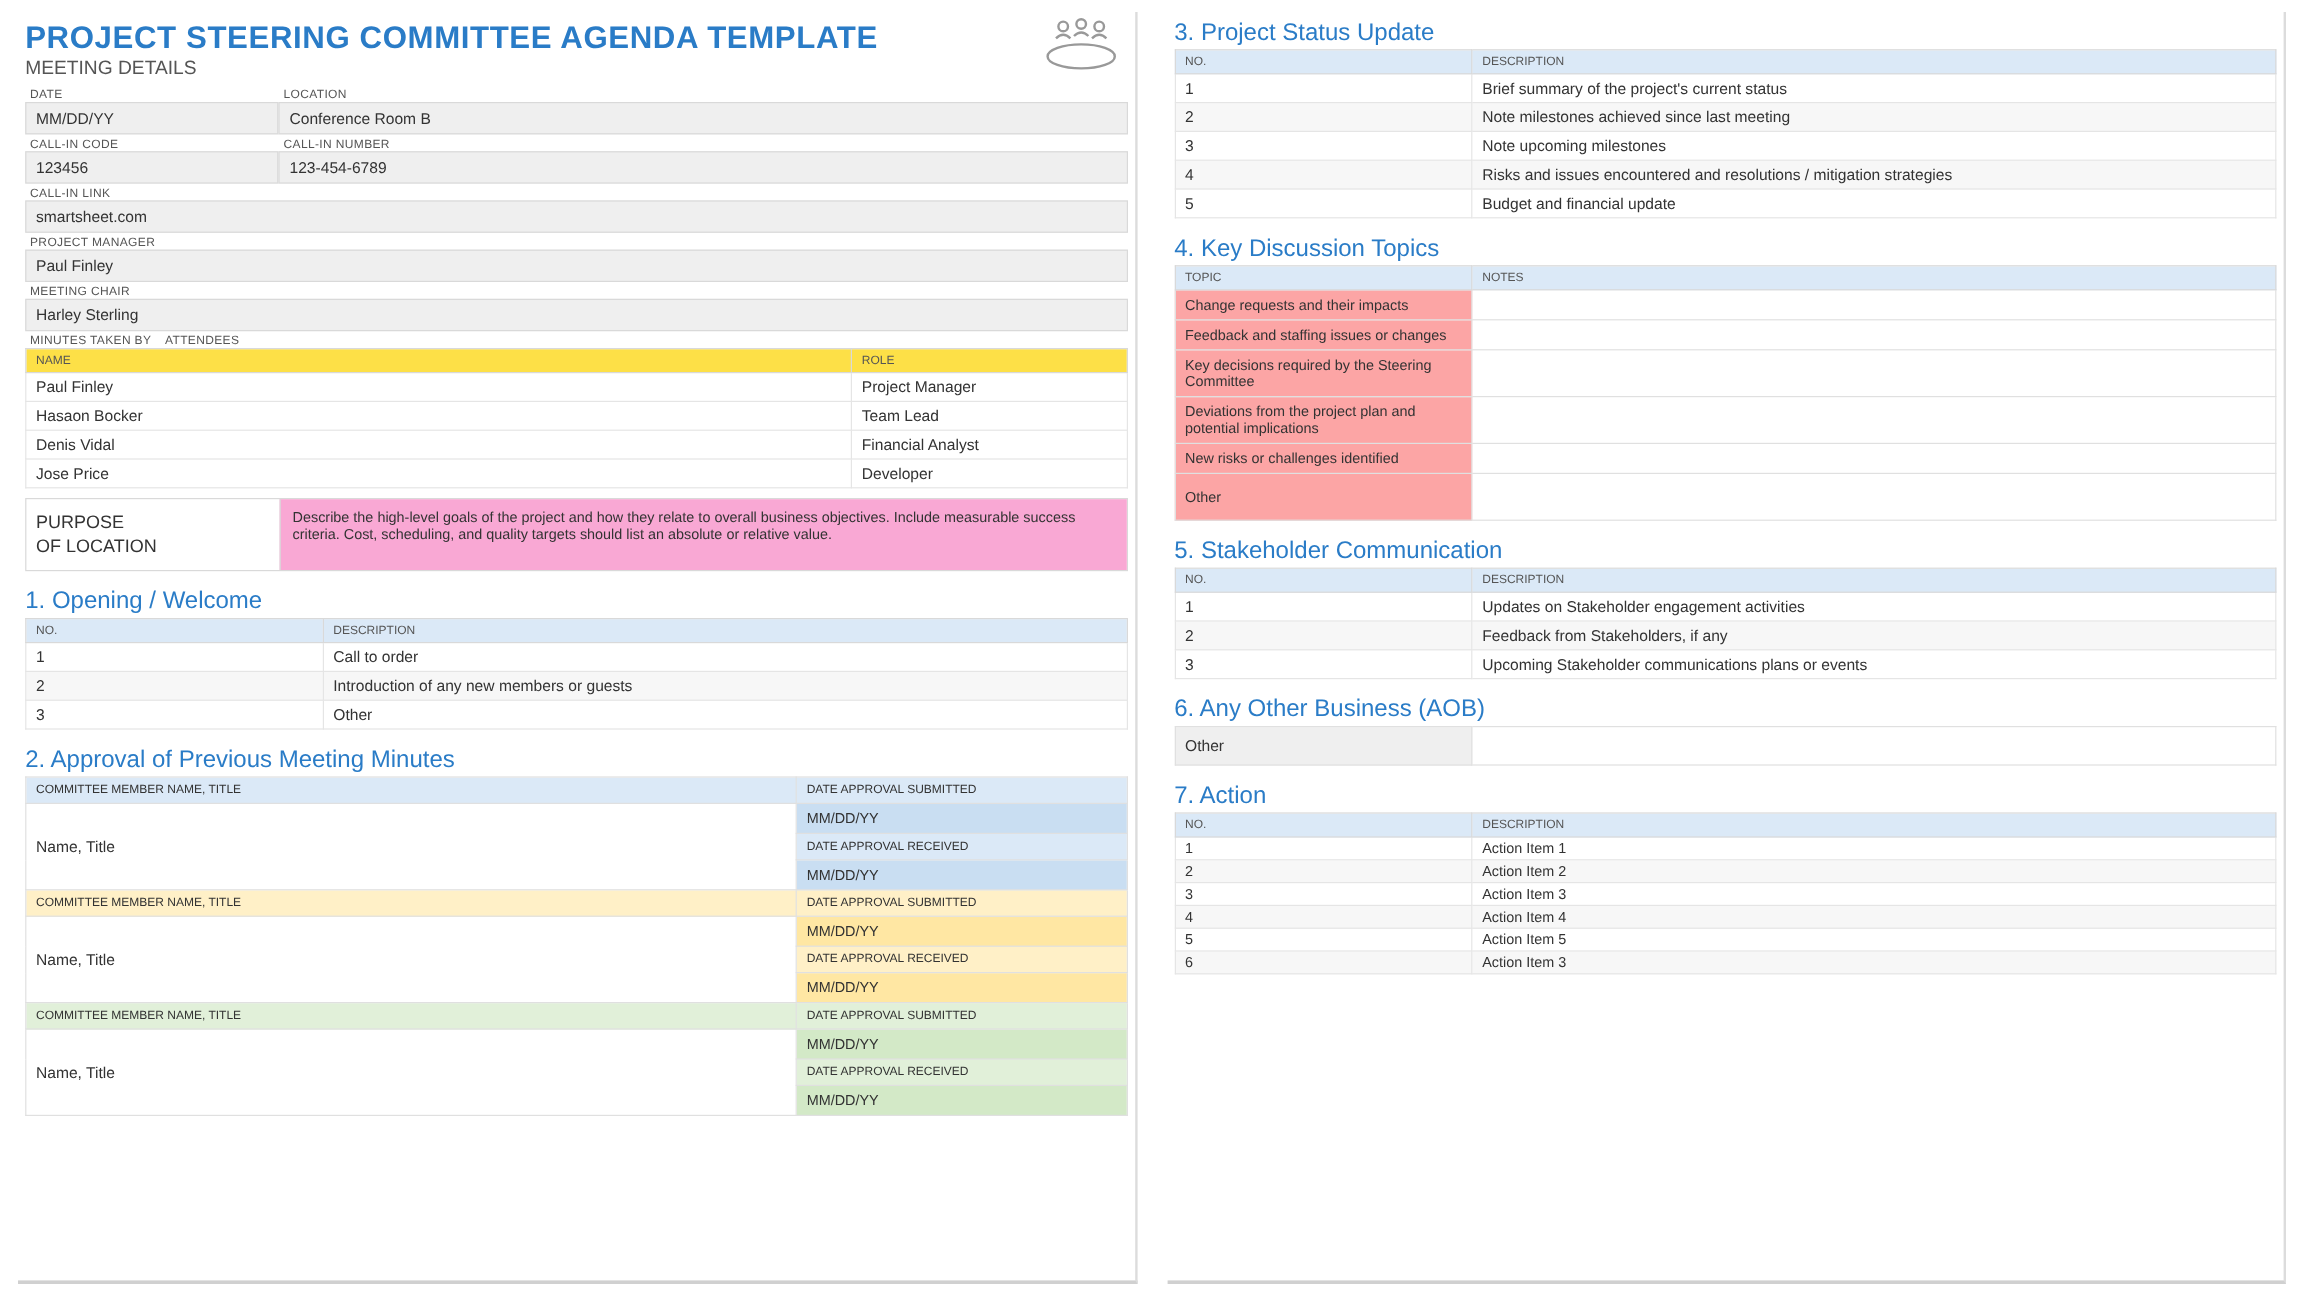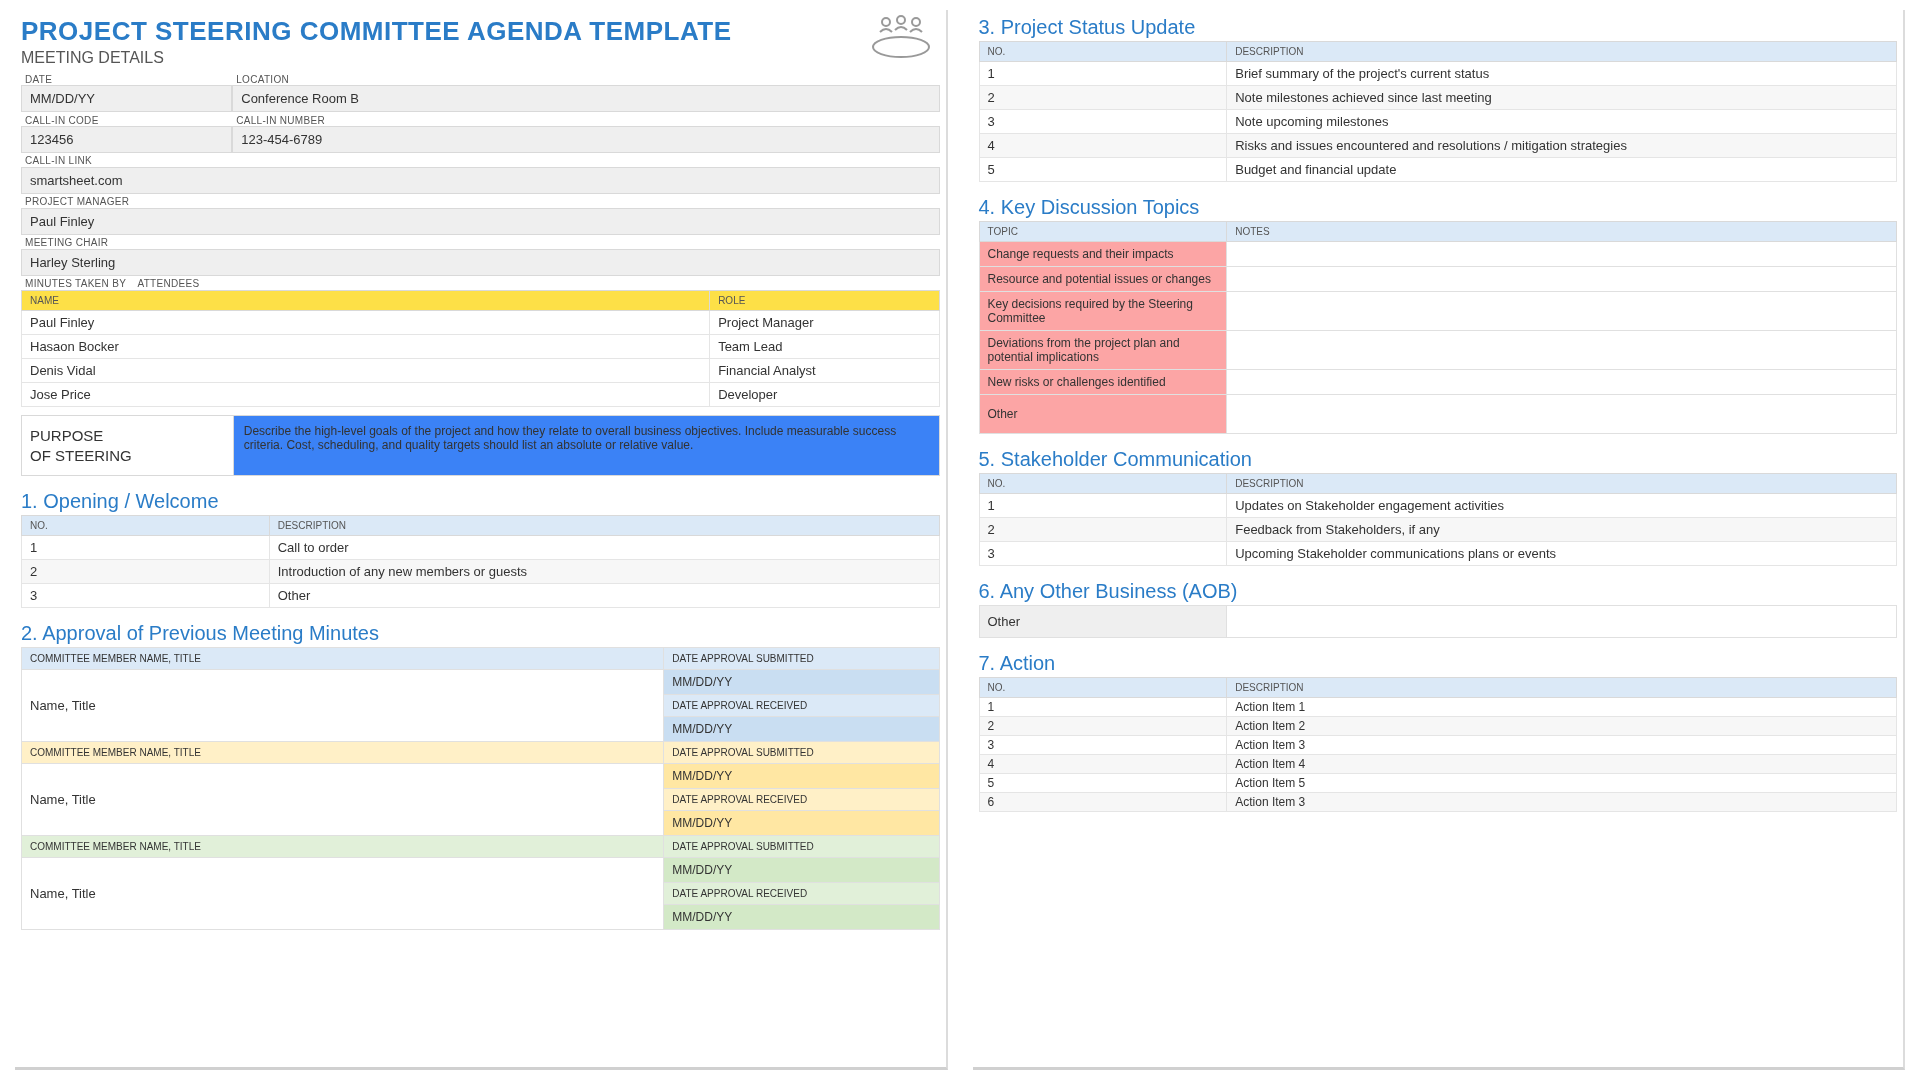--- a/index.html
+++ b/index.html
@@ -57,21 +57,21 @@
   }
   .hdr { background: #fde047; border:1px solid #d9d9d9; font-size:10px; color:#555; padding:4px 8px; text-transform:uppercase; }
   .cell { border:1px solid #e5e5e5; padding:4px 8px; font-size:13px; color:#333; background:#fff; }
   tr.alt .cell { background:#f7f7f7;}
   .row2 { display:flex; gap:0;}
   .row2 > div { flex:1;}
   .row2 .label, .row2 .val { display:block;}
   .row2 > div:first-child { flex:0 0 23%;}
   .purpose { display:flex; border:1px solid #d9d9d9; margin-top:8px;}
   .purpose .plab { width:23%; padding:10px 8px; font-size:15px; color:#333; line-height:1.3;}
-  .purpose .ptxt { flex:1; padding:8px 10px; font-size:12px; color:#333; background:#3b82f6; border-left:1px solid #d9d9d9;}
+  .purpose .ptxt { flex:1; padding:8px 10px; font-size:12px; color:#333; background:#f9a8d4; border-left:1px solid #d9d9d9;}
   .blue-hdr { background:#dbe9f7; }
   .no-col { width:27%; }
   .approval td { border:1px solid #e0e0e0; padding:5px 8px; font-size:12px;}
   .approval .memhdr { font-size:10px; text-transform:uppercase; width:70%;}
   .approval .datehdr { font-size:10px; text-transform:uppercase; width:30%;}
   .approval .big { font-size:13px; color:#333;}
   .c-blue-l { background:#dbe9f7;}
   .c-blue   { background:#c9def2;}
   .c-yel-l  { background:#fff0c7;}
   .c-yel    { background:#ffe7a3;}
@@ -149,21 +149,21 @@
           <td class="cell">Denis Vidal</td>
           <td class="cell">Financial Analyst</td>
         </tr>
     <tr>
           <td class="cell">Jose Price</td>
           <td class="cell">Developer</td>
         </tr>
   </tbody>
     </table>
   <div class="purpose">
-    <div class="plab"><span>PURPOSE</span><br><span>OF STEERING</span></div>
+    <div class="plab"><span>PURPOSE</span><br><span>OF LOCATION</span></div>
     <div class="ptxt">Describe the high-level goals of the project and how they relate to overall business objectives.  Include measurable success criteria.  Cost, scheduling, and quality targets should list an absolute or relative value.</div>
   </div>
 
   <h2 class="section">1. Opening / Welcome</h2>
   <table>
     <tbody>
         <tr>
           <td class="hdr blue-hdr no-col">NO.</td>
           <td class="hdr blue-hdr">DESCRIPTION</td>
         </tr>
@@ -267,21 +267,21 @@
     <tbody>
         <tr>
           <td class="hdr blue-hdr" style="width:27%">TOPIC</td>
           <td class="hdr blue-hdr">NOTES</td>
         </tr>
     <tr class="topicrow">
           <td class="t1">Change requests and their impacts</td>
           <td class="t2"></td>
         </tr>
     <tr class="topicrow">
-          <td class="t1">Resource and potential issues or changes</td>
+          <td class="t1">Feedback and staffing issues or changes</td>
           <td class="t2"></td>
         </tr>
     <tr class="topicrow">
           <td class="t1">Key decisions required by the Steering Committee</td>
           <td class="t2"></td>
         </tr>
     <tr class="topicrow">
           <td class="t1">Deviations from the project plan and potential implications</td>
           <td class="t2"></td>
         </tr>

